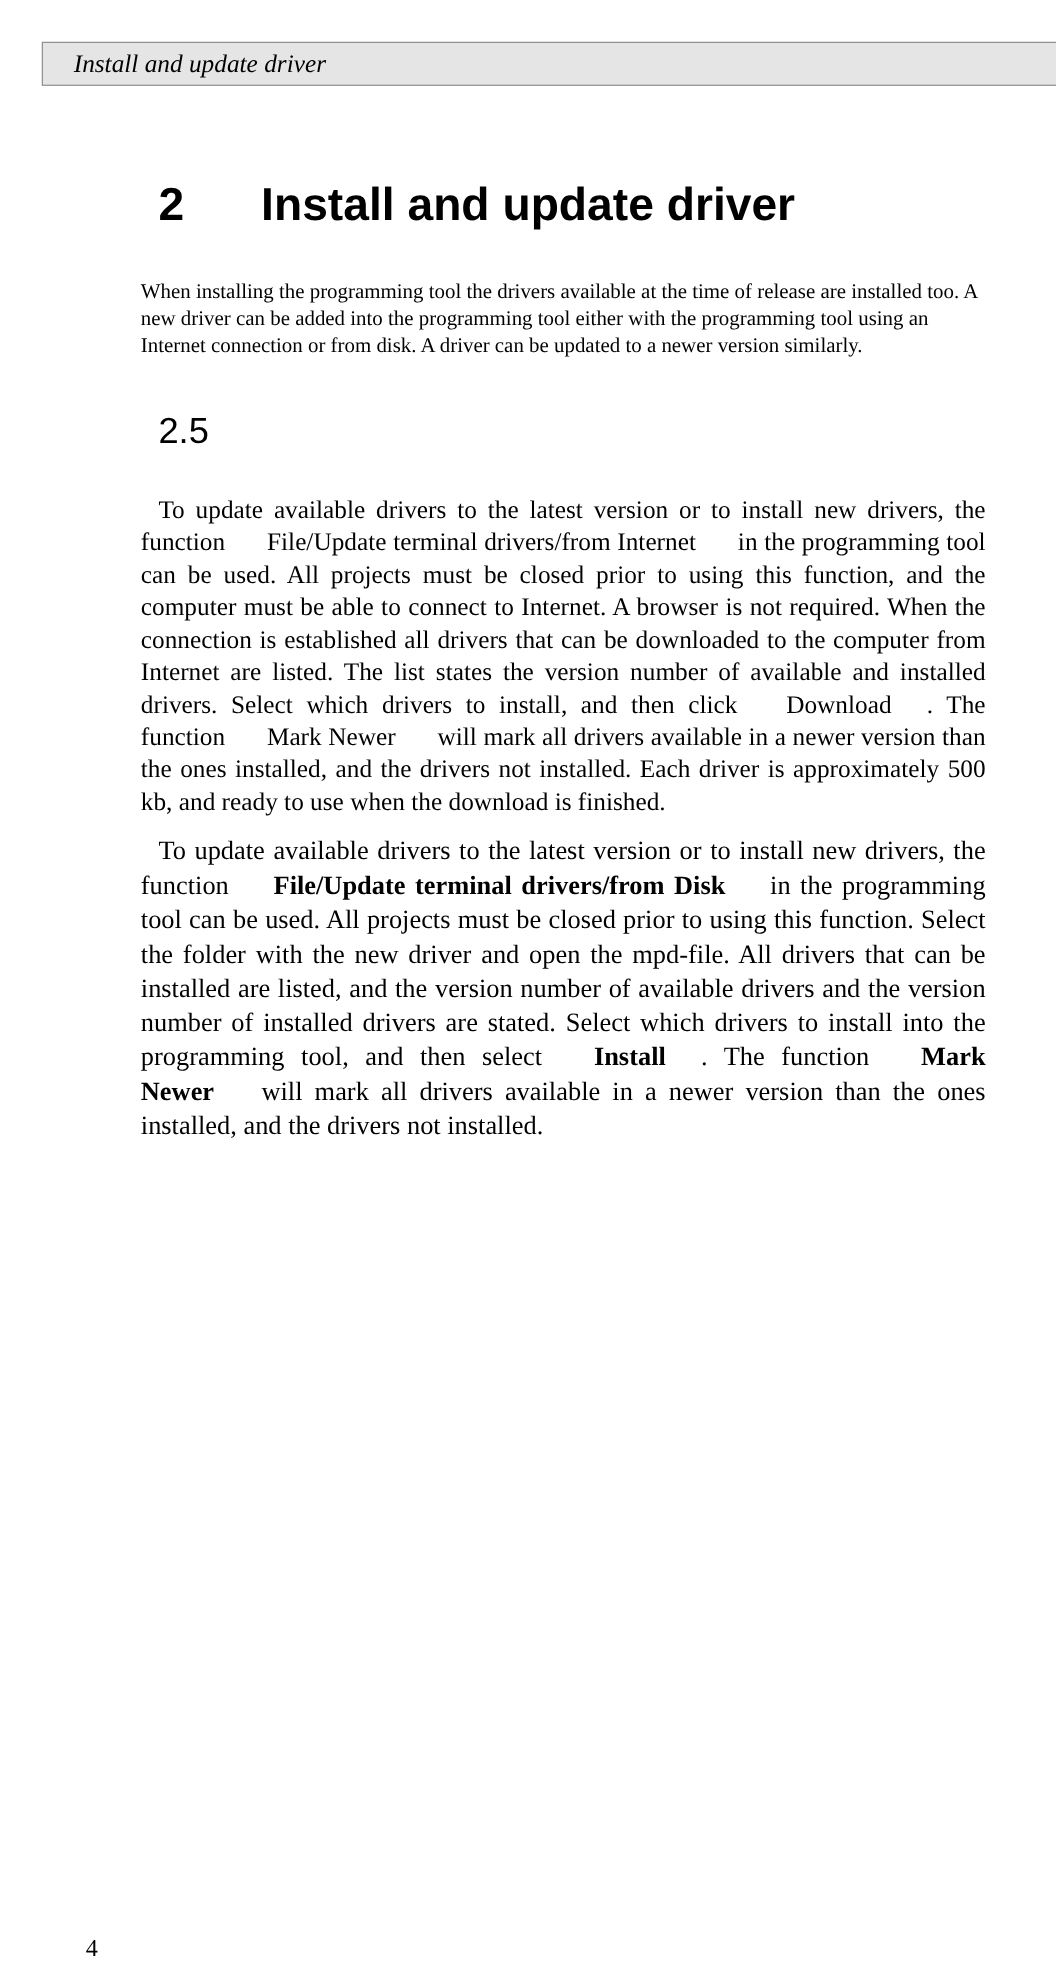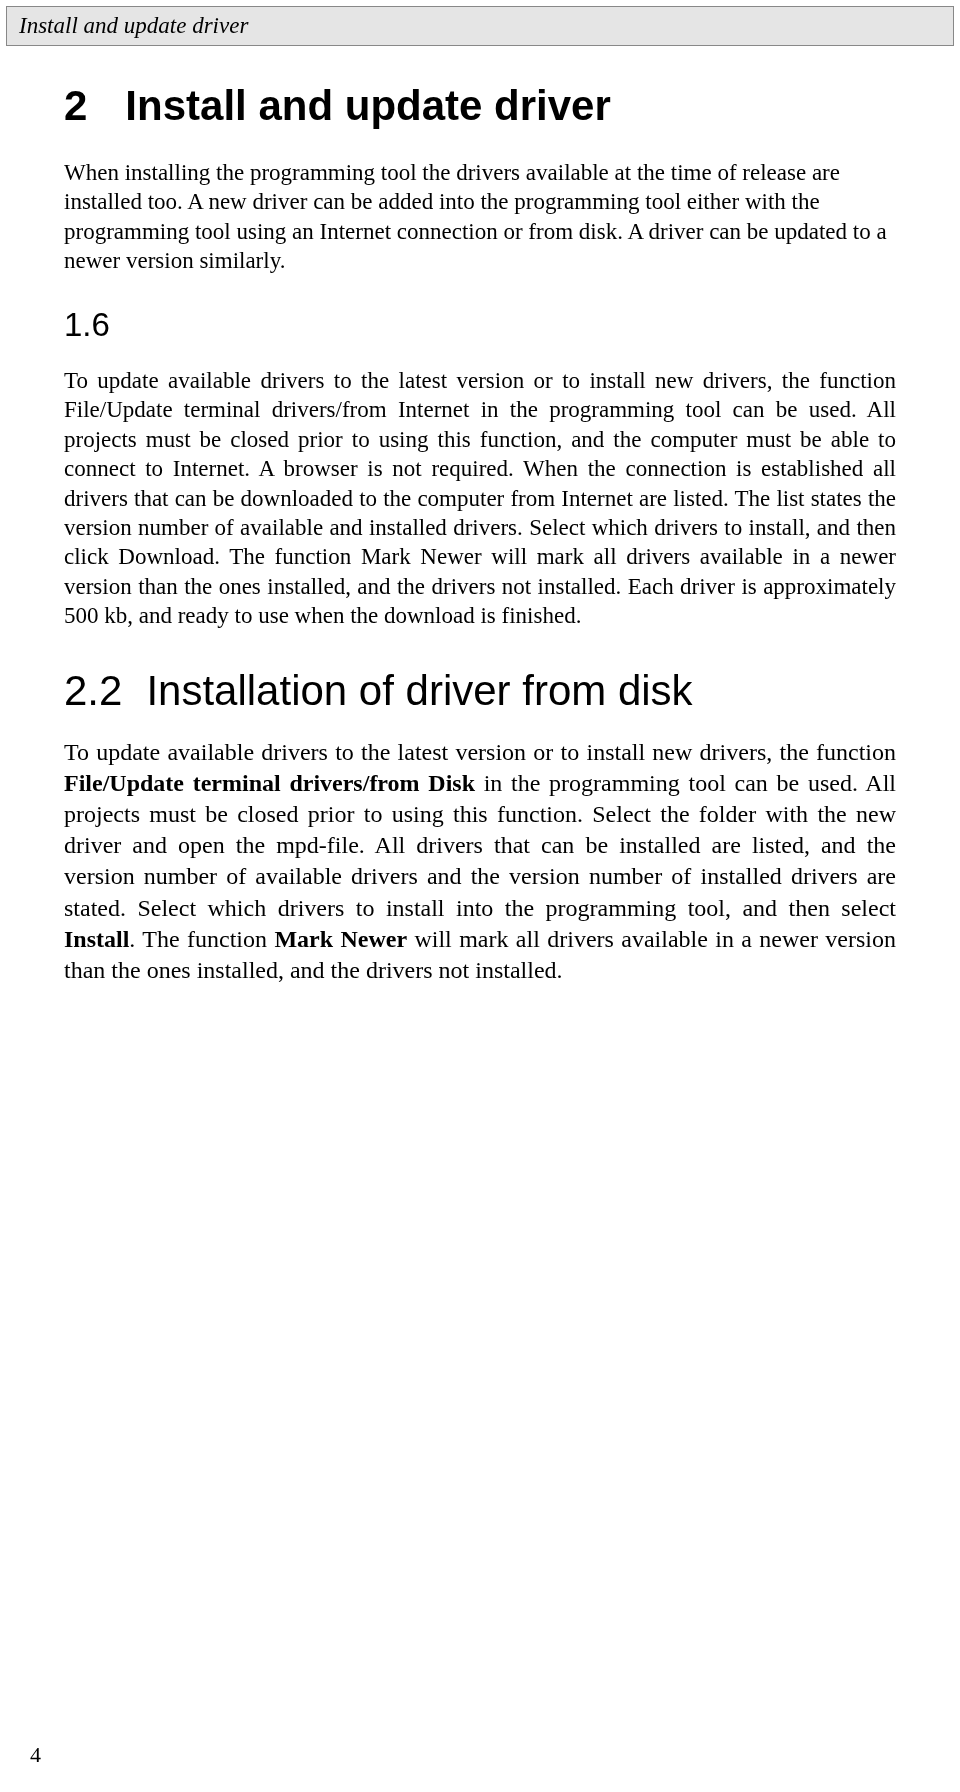--- a/index.html
+++ b/index.html
@@ -1,15 +1,15 @@
 <!DOCTYPE html>
 <html><head>
 <meta charset="utf-8">
 <style>
-  * { margin: 0; padding: 0; box-sizing: border-box; }
+  * { margin: 16px; padding: 0; box-sizing: border-box; }
   body {
     width: 960px;
     height: 1792px;
     background: #ffffff;
     font-family: Georgia, 'Times New Roman', serif;
     color: #000000;
     position: relative;
   }
   .header-bar {
     background: #e5e5e5;
@@ -25,21 +25,21 @@
   .h1 {
     font-family: 'Trebuchet MS', Verdana, sans-serif;
     font-weight: bold;
     font-size: 42px;
     margin-bottom: 28px;
     display: flex;
     gap: 38px;
   }
   .h1 .num { flex-shrink: 0; }
   .intro-para {
-    font-size: 23px;
+    font-size: 19px;
     line-height: 1.28;
     margin-bottom: 30px;
   }
   .h2 {
     font-family: 'Trebuchet MS', Verdana, sans-serif;
     font-weight: normal;
     font-size: 33px;
     margin-bottom: 22px;
     display: flex;
     gap: 24px;
@@ -86,31 +86,27 @@
 <div class="content">
 
   <div class="h1">
     <span class="num">2</span>
     <span>Install and update driver</span>
   </div>
 
   <p class="intro-para">When installing the programming tool the drivers available at the time of release are installed too. A new driver can be added into the programming tool either with the programming tool using an Internet connection or from disk. A driver can be updated to a newer version similarly.</p>
 
   <div class="h2">
-    <span class="num">1.6</span>
+    <span class="num">2.5</span>
   </div>
 
   <p class="body-para">
     <span>To update available drivers to the latest version or to install new drivers, the function </span><b>File/Update terminal drivers/from Internet</b><span> in the programming tool can be used. All projects must be closed prior to using this function, and the computer must be able to connect to Internet. A browser is not required. When the connection is established all drivers that can be downloaded to the computer from Internet are listed. The list states the version number of available and installed drivers. Select which drivers to install, and then click </span><b>Download</b><span>. The function </span><b>Mark Newer</b><span> will mark all drivers available in a newer version than the ones installed, and the drivers not installed. Each driver is approximately 500 kb, and ready to use when the download is finished.</span>
   </p>
 
-  <div class="h2b">
-    <span class="num">2.2</span>
-    <span>Installation of driver from disk</span>
-  </div>
 
   <p class="body-para-2">
     <span>To update available drivers to the latest version or to install new drivers, the function </span><b>File/Update terminal drivers/from Disk</b><span> in the programming tool can be used. All projects must be closed prior to using this function. Select the folder with the new driver and open the mpd-file. All drivers that can be installed are listed, and the version number of available drivers and the version number of installed drivers are stated. Select which drivers to install into the programming tool, and then select </span><b>Install</b><span>. The function </span><b>Mark Newer</b><span> will mark all drivers available in a newer version than the ones installed, and the drivers not installed.</span>
   </p>
 
 </div>
 
 <div class="page-number">4</div>
 
 </body></html>

